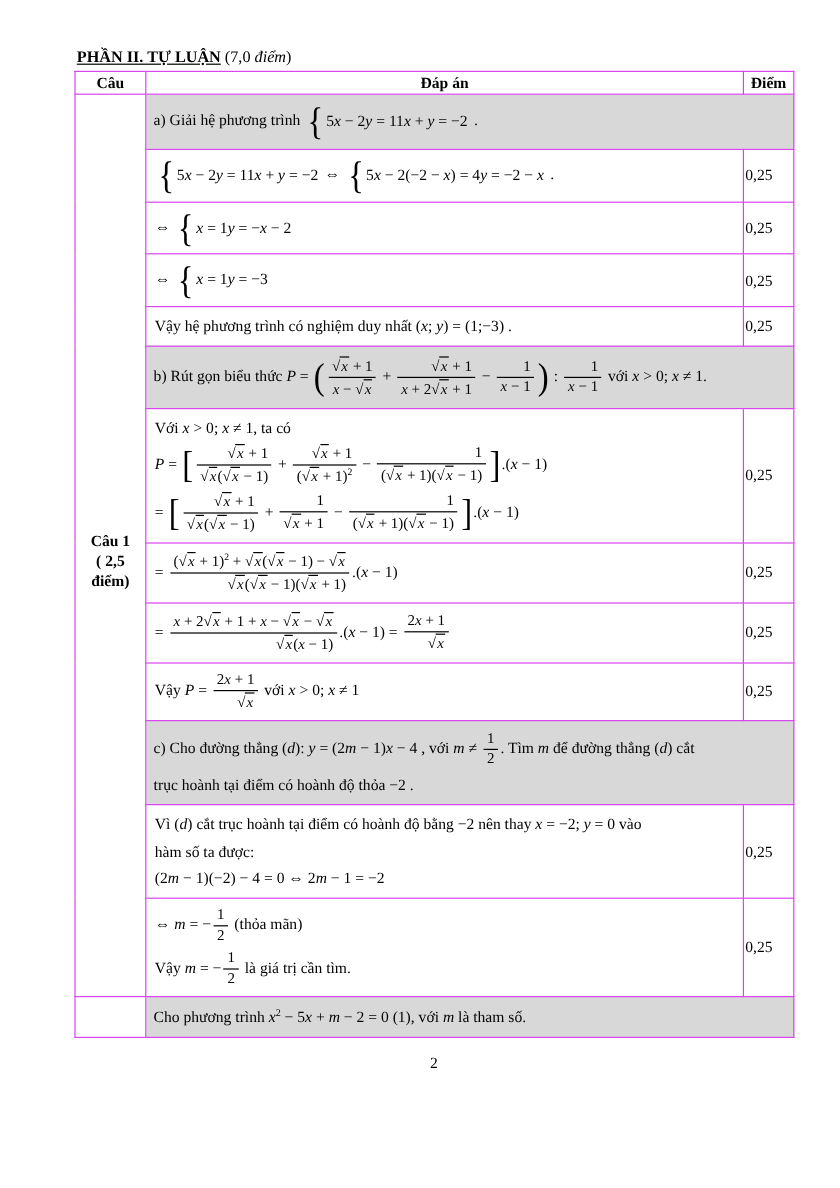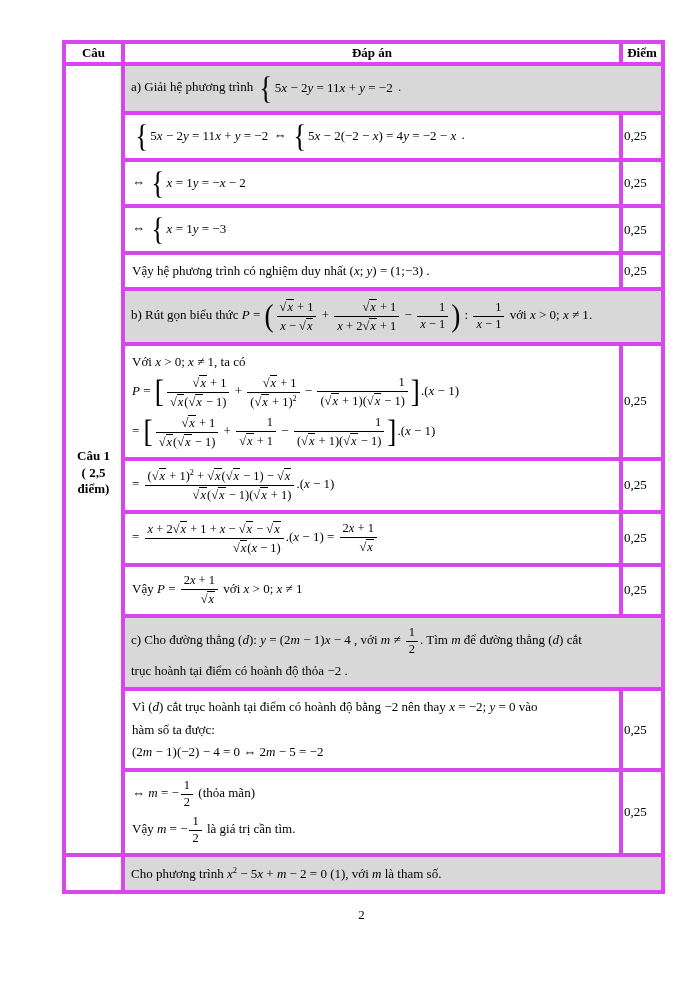--- a/index.html
+++ b/index.html
@@ -7,21 +7,21 @@
     width:700px;height:990px;background:#ffffff;color:#000;
     font-family:"Liberation Serif", serif;font-size:13px;
     overflow:hidden;position:relative;
   }
   .page{padding:40px 39px 0 62px;}
   .doc-title{font-size:13.5px;margin:0 0 3px 2px;white-space:nowrap;}
   .t-bold{font-weight:bold;text-decoration:underline;}
   .t-it{font-style:italic;}
 
   table.ans{border-collapse:collapse;width:599px;table-layout:fixed;}
-  table.ans th, table.ans td{border:4px solid #d946ef;vertical-align:middle;font-family:Liberation Serif, serif;}
+  table.ans th, table.ans td{border:1px solid #d946ef;vertical-align:middle;font-family:Liberation Serif, serif;}
   table.ans th{font-weight:bold;text-align:center;padding:1px 2px;font-size:13px;}
   td.cau-cell{
     text-align:center;font-weight:bold;vertical-align:top;
     padding-top:28px;line-height:1.25;
   }
   td.cau-cell-empty{background:#fff;}
   td.q-cell{background:#d8d8d8;padding:4px 6px;}
   td.a-cell{padding:3px 7px;}
   td.score-cell{text-align:left;padding:1px;}
 
@@ -55,20 +55,21 @@
     line-height:0.9;transform:scaleY(1.15);margin:0 1px;font-weight:300;
   }
   sup.msup{font-size:0.65em;vertical-align:super;line-height:0;}
 
   .pageno{width:100%;text-align:center;margin-top:13px;font-size:13px;}
 </style>
 </head>
 <body>
 
 <div class="page">
+  <div class="doc-title"><span class="t-bold">PHẦN II. TỰ LUẬN</span><span> (7,0 </span><span class="t-it">điểm</span><span>)</span></div>
 
   <table class="ans">
     <colgroup>
       <col style="width:59px">
       <col style="width:498px">
       <col style="width:42px">
     </colgroup>
     <thead>
       <tr>
         <th>Câu</th>
@@ -175,21 +176,21 @@
         <tr>
           <td class="q-cell" colspan="2">
             <div class="mline"><span class="up">c) Cho đường thẳng </span><span class="mth"><span class="mn">(</span><span class="mi">d</span><span class="mn">): </span><span class="mi">y</span><span class="mn"> = (2</span><span class="mi">m</span><span class="mn"> − 1)</span><span class="mi">x</span><span class="mn"> − 4</span></span><span class="up"> , với </span><span class="mth"><span class="mi">m</span><span class="mn"> ≠ </span></span><span class="frac"><span class="num"><span class="mth"><span class="mn">1</span></span></span><span class="den"><span class="mth"><span class="mn">2</span></span></span></span><span class="up">. Tìm </span><span class="mth"><span class="mi">m</span></span><span class="up"> để đường thẳng </span><span class="mth"><span class="mn">(</span><span class="mi">d</span><span class="mn">)</span></span><span class="up"> cắt</span></div>
             <div class="mline"><span class="up">trục hoành tại điểm có hoành độ thỏa </span><span class="mth"><span class="mn">−2</span></span><span class="up"> .</span></div>
           </td>
         </tr>
         <tr>
           <td class="a-cell">
             <div class="mline"><span class="up">Vì </span><span class="mth"><span class="mn">(</span><span class="mi">d</span><span class="mn">)</span></span><span class="up"> cắt trục hoành tại điểm có hoành độ bằng </span><span class="mth"><span class="mn">−2</span></span><span class="up"> nên thay </span><span class="mth"><span class="mi">x</span><span class="mn"> = −2; </span><span class="mi">y</span><span class="mn"> = 0</span></span><span class="up"> vào</span></div>
             <div class="mline"><span class="up">hàm số ta được:</span></div>
-            <div class="mline"><span class="mth"><span class="mn">(2</span><span class="mi">m</span><span class="mn"> − 1)(−2) − 4 = 0 ⇔ 2</span><span class="mi">m</span><span class="mn"> − 5 = −2</span></span></div>
+            <div class="mline"><span class="mth"><span class="mn">(2</span><span class="mi">m</span><span class="mn"> − 1)(−2) − 4 = 0 ⇔ 2</span><span class="mi">m</span><span class="mn"> − 1 = −2</span></span></div>
           </td>
           <td class="score-cell">0,25</td>
         </tr>
         <tr>
           <td class="a-cell">
             <div class="mline"><span class="mth"><span class="mn">⇔ </span><span class="mi">m</span><span class="mn"> = −</span></span><span class="frac"><span class="num"><span class="mth"><span class="mn">1</span></span></span><span class="den"><span class="mth"><span class="mn">2</span></span></span></span><span class="up"> (thỏa mãn)</span></div>
             <div class="mline"><span class="up">Vậy </span><span class="mth"><span class="mi">m</span><span class="mn"> = −</span></span><span class="frac"><span class="num"><span class="mth"><span class="mn">1</span></span></span><span class="den"><span class="mth"><span class="mn">2</span></span></span></span><span class="up"> là giá trị cần tìm.</span></div>
           </td>
           <td class="score-cell">0,25</td>
         </tr>

